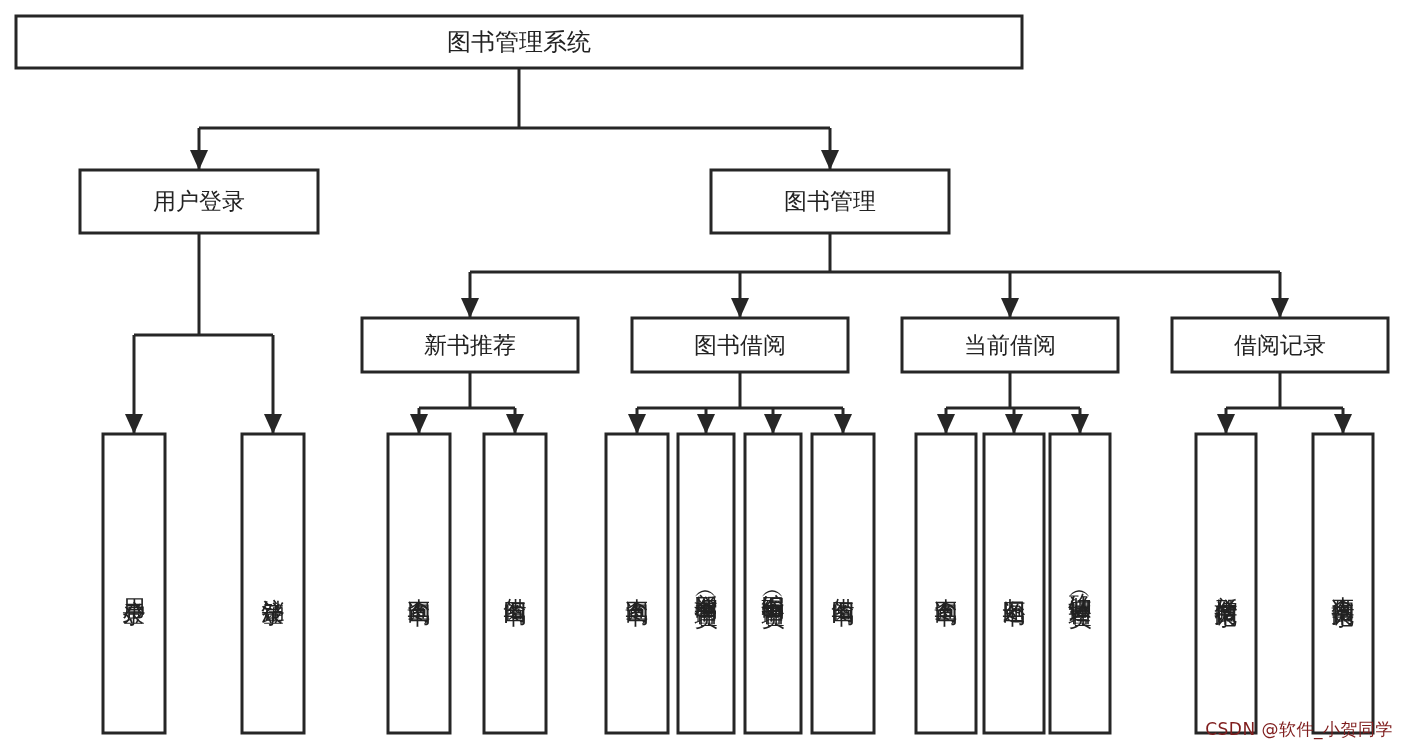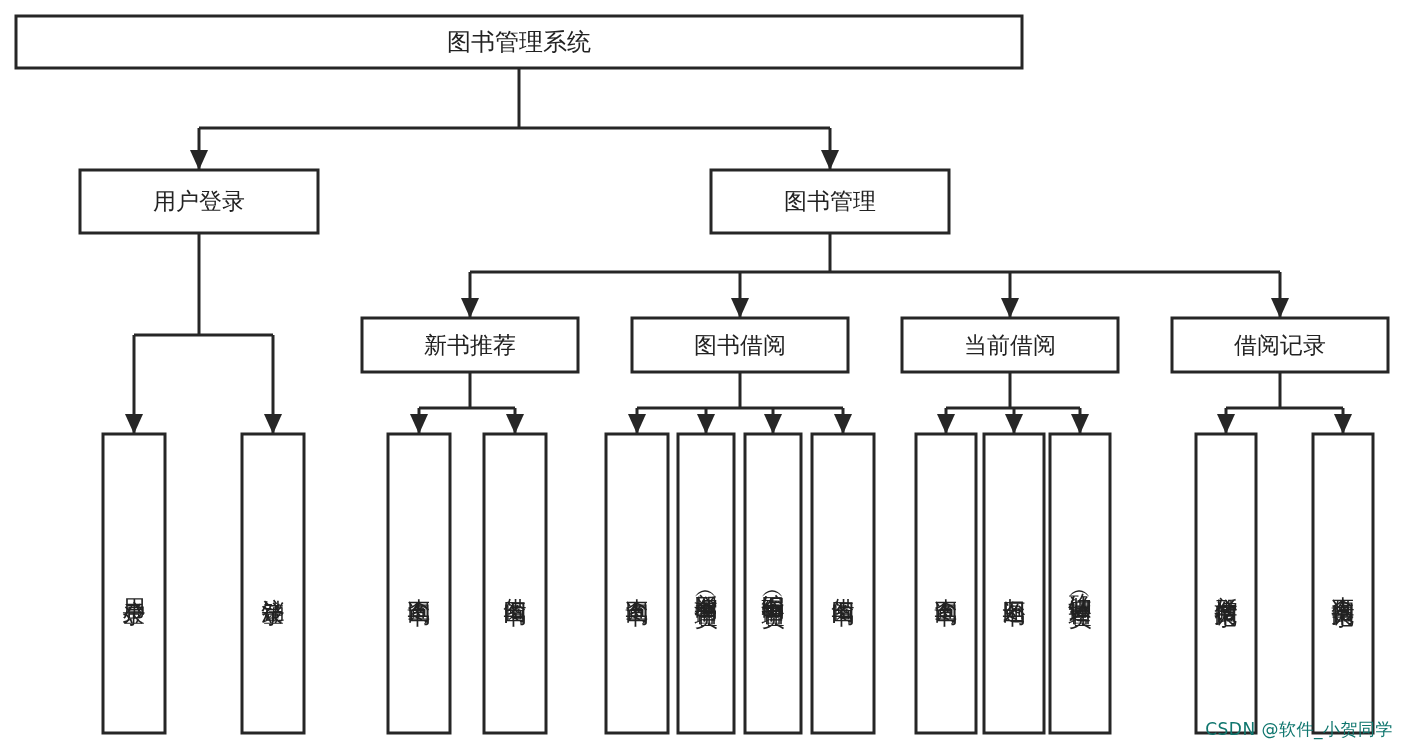--- a/index.html
+++ b/index.html
@@ -79,21 +79,21 @@
     color: #222222;
     white-space: nowrap;
     text-align: center;
   }
   .watermark {
     position: absolute;
     right: 12px;
     bottom: 6px;
     font-family: "DejaVu Sans", "Liberation Sans", sans-serif;
     font-size: 17px;
-    color: #0f766e;
+    color: #7f1d1d;
     white-space: nowrap;
     letter-spacing: 0.5px;
   }
 </style>
 </head>
 <body>
 
 <div id="diagram-root">
 
   <svg class="diagram-canvas" viewBox="0 0 1405 747">

